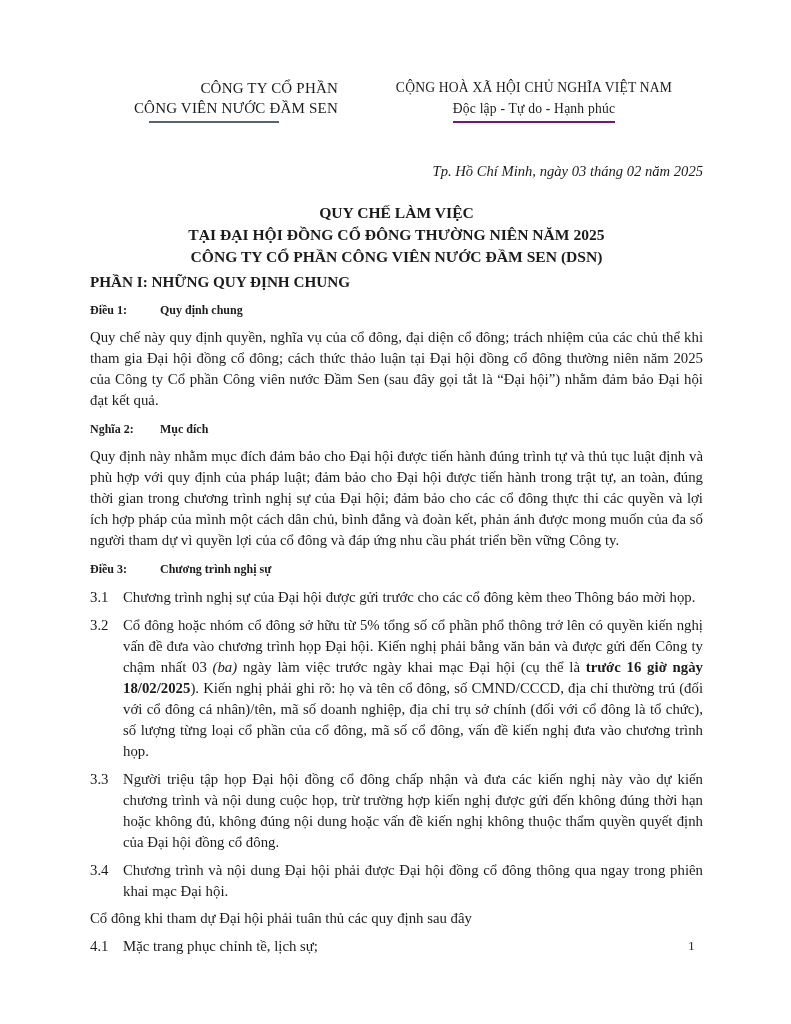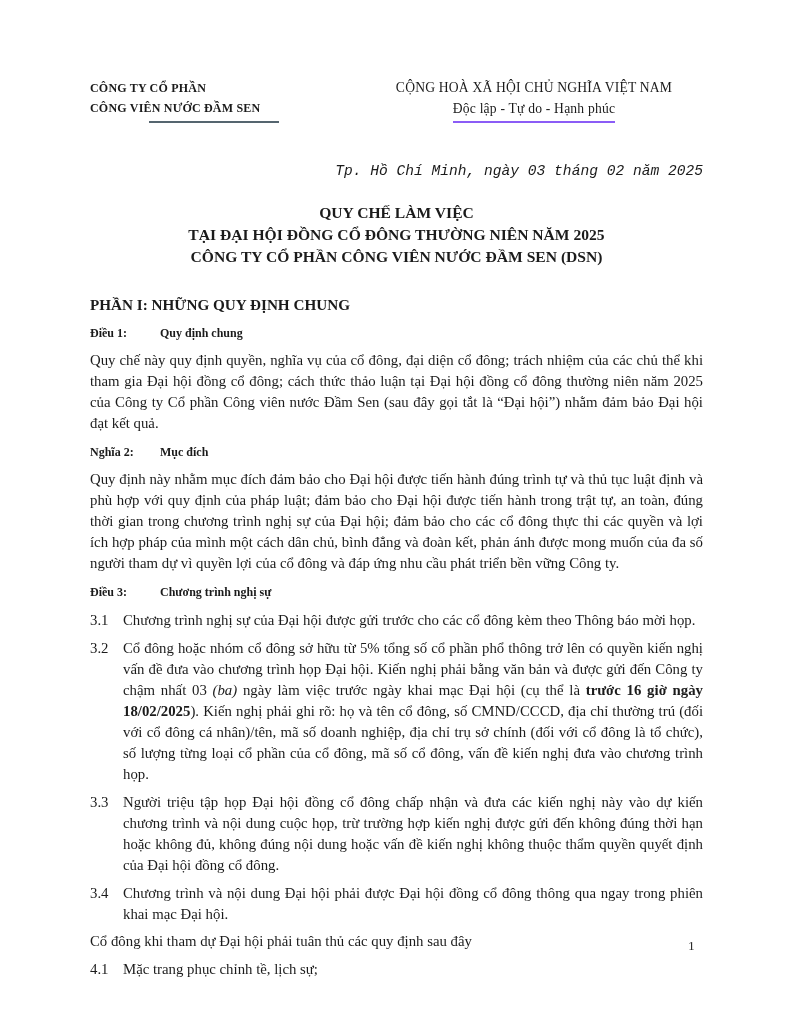--- a/index.html
+++ b/index.html
@@ -11,30 +11,30 @@
     font-family:"Liberation Serif","DejaVu Serif",serif;
     color:#1b1b1b;
     overflow:hidden;
   }
   .content {
     position:absolute; left:90px; top:78px; width:613px;
     font-size:14.8px; line-height:21px;
   }
   
   .header-row { display:flex; justify-content:space-between; align-items:flex-start; }
-  .hdr-left  { width:248px; text-align:left; font-weight:bold; font-size:12px; line-height:20px; letter-spacing:.2px; }
+  .hdr-left  { width:248px; text-align:right; font-weight:normal; font-size:15px; line-height:20px; letter-spacing:.2px; }
   .hdr-right { width:338px; text-align:center; font-weight:normal; font-size:13.6px; line-height:20px; letter-spacing:.2px; }
   .hdr-rule  { width:130px; margin:3px auto 0; border-bottom:2px solid #55656f; }
   .motto-line { margin-top:1px; }
-  .motto-line span { display:inline-block; padding-bottom:2px; border-bottom:2px solid #8b5cf6; }
-  .dateline { margin-top:38px; text-align:right; font-style:italic; font-size:14.6px;font-family:Liberation Mono, monospace; }
+  .motto-line span { display:inline-block; padding-bottom:2px; border-bottom:2px solid #701a75; }
+  .dateline { margin-top:38px; text-align:right; font-style:italic; font-size:14.6px; }
   
   .doc-title { margin-top:20px; text-align:center; font-weight:bold; font-size:15.6px; line-height:22px; }
   
-  .part-heading { margin-top:26px; font-weight:bold; font-size:15.2px; line-height:21px; }
+  .part-heading { margin-top:3px; font-weight:bold; font-size:15.2px; line-height:21px; }
   .article-heading { margin-top:8px; font-weight:bold; font-size:12px; line-height:21px; }
   .art-label { display:inline-block; min-width:70px; }
   
   .para { margin-top:6px; text-align:justify; }
   .item { position:relative; margin-top:7px; padding-left:33px; text-align:justify; }
   .item-num { position:absolute; left:0; top:0; }
   .seg-b { font-weight:bold; }
   .seg-i { font-style:italic; }
   .pagenum { position:absolute; left:688px; top:938px; font-size:13.5px; color:#2a2a2a; }
 </style>

